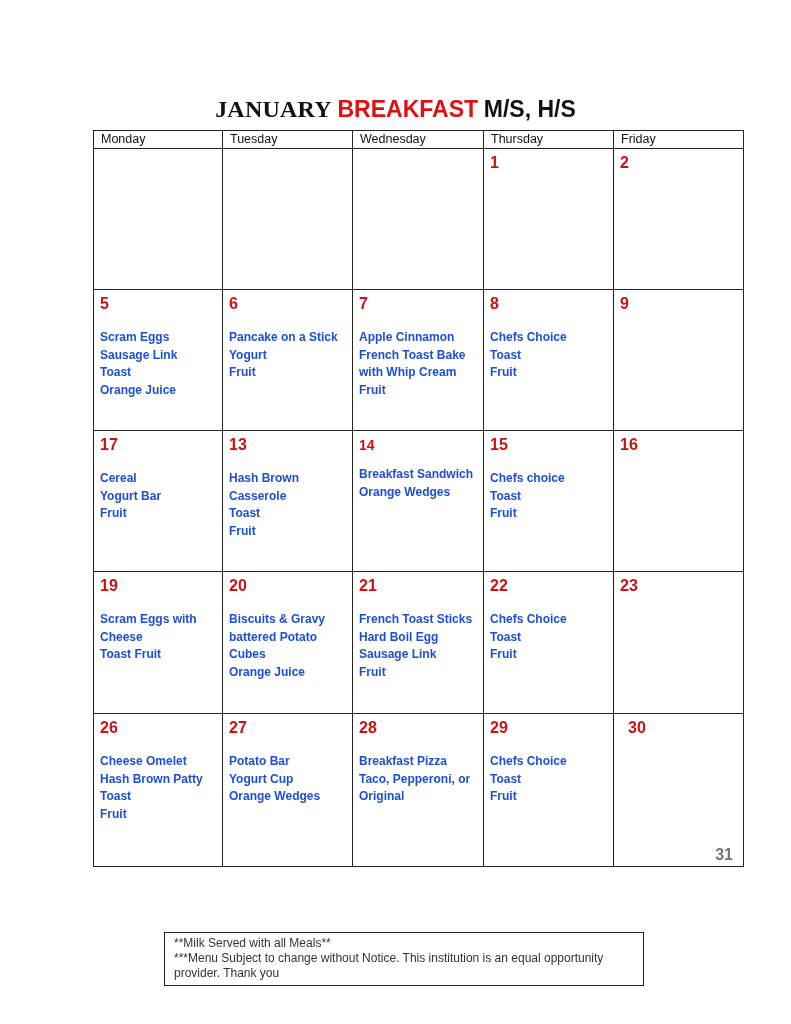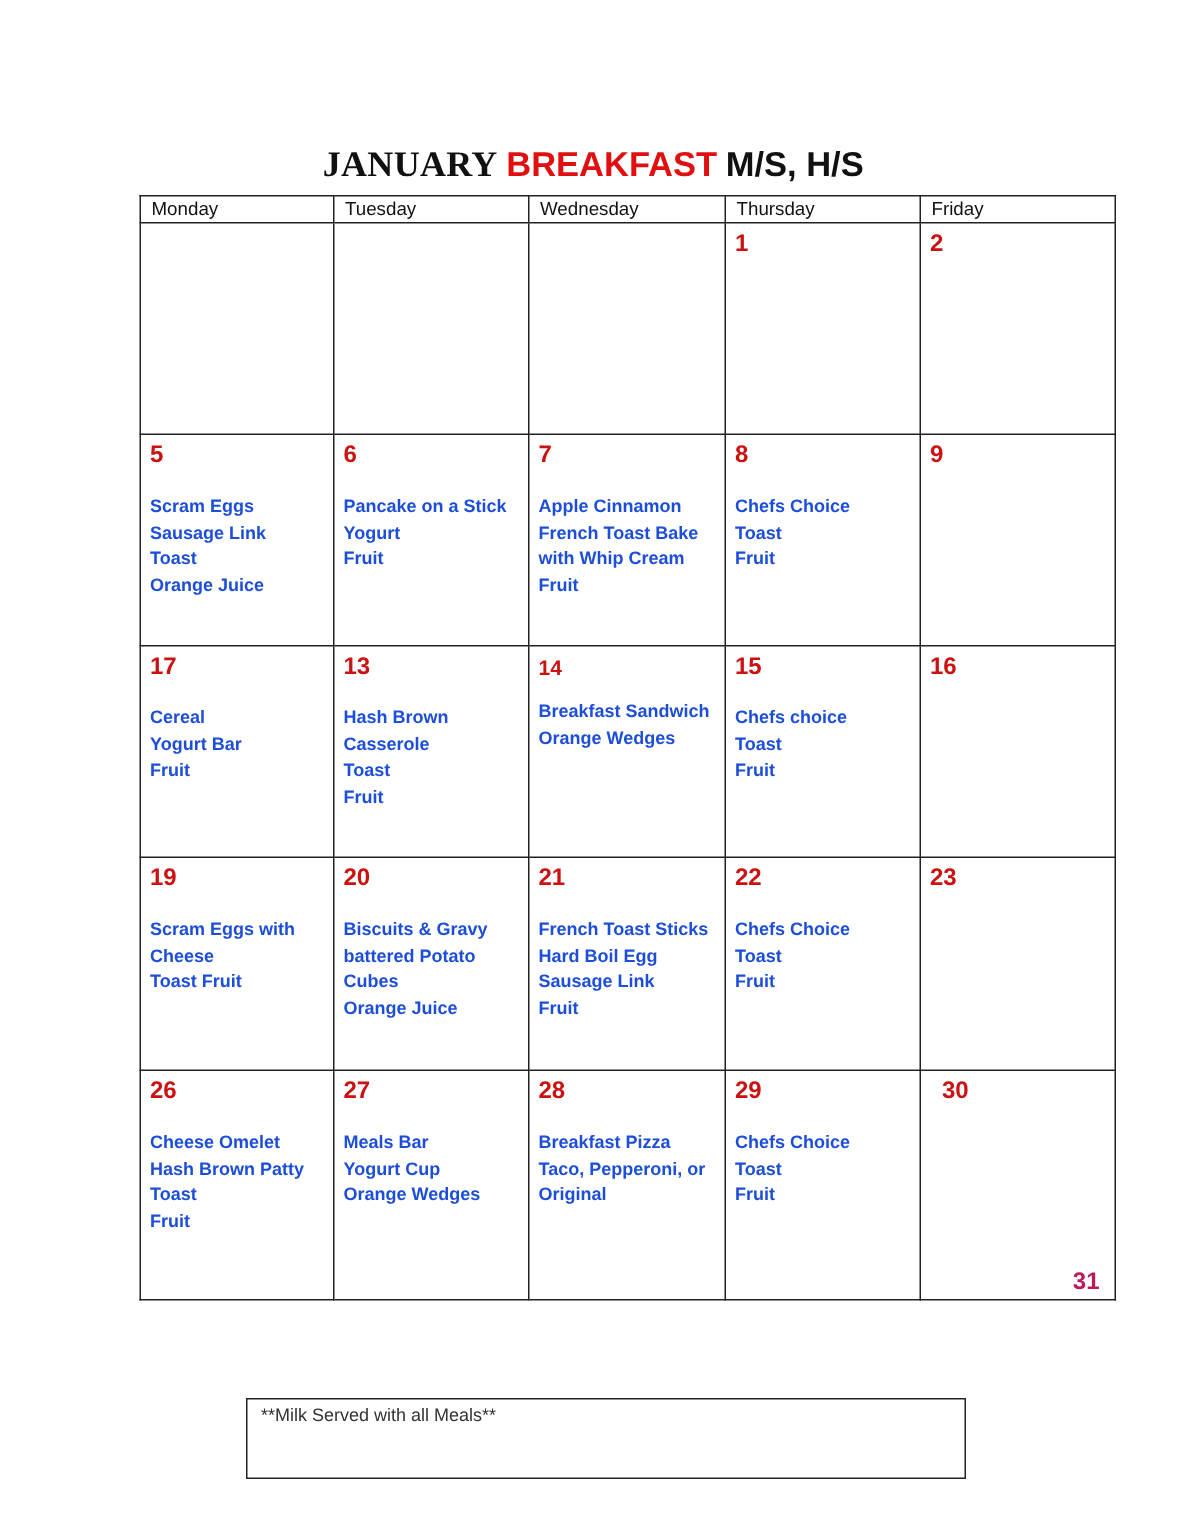--- a/index.html
+++ b/index.html
@@ -24,21 +24,21 @@
   tr.r1 td { height:136px; }
   tr.r2 td, tr.r3 td { height:136px; }
   tr.r4 td { height:137px; }
   tr.r5 td { height:148px; }
   .daynum { color:#cc1111; font-weight:bold; font-size:16px; line-height:20px; height:20px; display:block; }
   .daynum.small { font-size:14px; }
   .daynum.indent { padding-left:8px; }
   .items { margin-top:15px; font-weight:bold; font-size:12px; line-height:17.5px; color:#1d4ed8; }
   .items.tight { margin-top:11px; }
   .items div { white-space:nowrap; }
-  .corner { position:absolute; right:10px; bottom:2px; color:#be185d; font-weight:bold; font-size:16px; }
+  .corner { position:absolute; right:10px; bottom:2px; color:#737373; font-weight:bold; font-size:16px; }
   .notes {
     position:absolute; left:164px; top:932px; width:480px; height:54px;
     border:1.5px solid #222; font-family:"Liberation Sans", sans-serif;
     font-size:12px; line-height:15px; color:#333; padding:3px 0 0 9px; box-sizing:border-box;
   }
 </style>
 </head>
 <body>
 
 <div class="title">
@@ -203,21 +203,21 @@
           <div class="items">
             <div>Cheese Omelet</div>
             <div>Hash Brown Patty</div>
             <div>Toast</div>
             <div>Fruit</div>
           </div>
         </td>
         <td>
           <span class="daynum">27</span>
           <div class="items">
-            <div>Meals Bar</div>
+            <div>Potato Bar</div>
             <div>Yogurt Cup</div>
             <div>Orange Wedges</div>
           </div>
         </td>
         <td>
           <span class="daynum">28</span>
           <div class="items">
             <div>Breakfast Pizza</div>
             <div>Taco, Pepperoni, or</div>
             <div>Original</div>
@@ -234,13 +234,14 @@
         <td>
           <span class="daynum indent">30</span>
           <span class="corner">31</span>
         </td>
       </tr>
     </tbody>
 </table>
 
 <div class="notes">
   <div>**Milk Served with all Meals**</div>
+  <div>***Menu Subject to change without Notice. This institution is an equal opportunity provider. Thank you</div>
 </div>
 
 </body></html>

